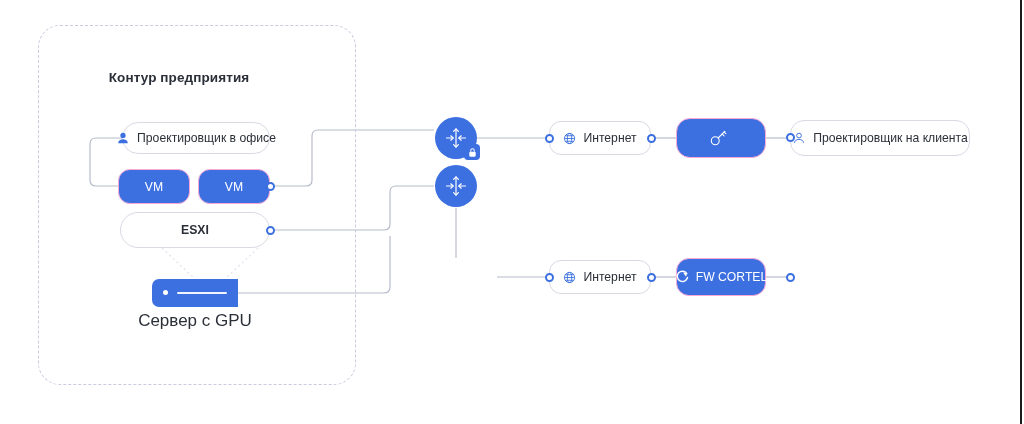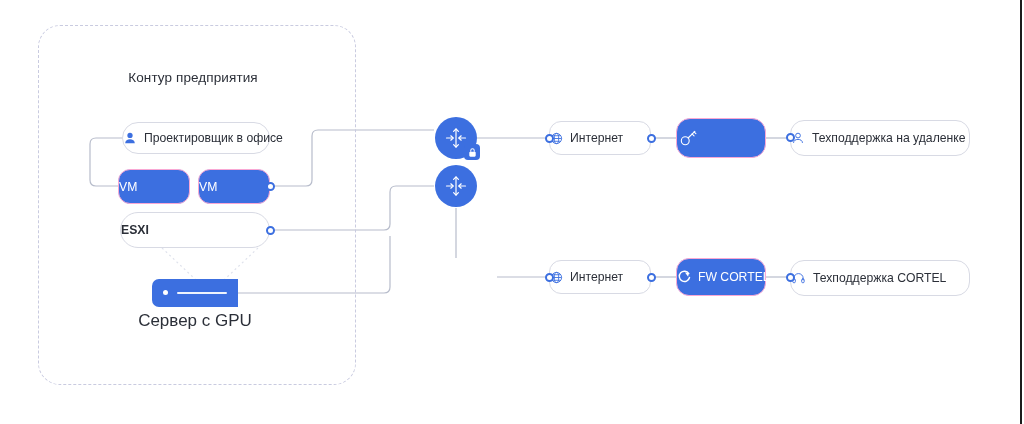--- a/index.html
+++ b/index.html
@@ -37,35 +37,35 @@
     top: 25px;
     width: 318px;
     height: 360px;
     border: 1px dashed #c9cbe0;
     border-radius: 22px;
     box-sizing: border-box;
     background: transparent;
   }
   .zone-title {
     position: absolute;
-    left: 34px;
+    left: 20px;
     top: 70px;
     width: 318px;
     text-align: center;
     font-size: 13.5px;
     color: #2b2f38;
-    font-weight: 400;
+    font-weight: 700;
     letter-spacing: .1px;
   }
   .node {
     position: absolute;
     box-sizing: border-box;
     display: flex;
     align-items: center;
-    justify-content: flex-start;
+    justify-content: center;
     gap: 7px;
     border-radius: 12px;
     font-size: 12.2px;
     white-space: nowrap;
   }
   .node.white {
     background: #ffffff;
     border: 1px solid #d8dae4;
     color: #2b2f38;
   }
@@ -278,21 +278,21 @@
     <span></span>
   </div>
 
   <div class="node white" style="left:790px; top:120px; width:180px; height:36px; border-radius:14px;">
     <span class="icon">
       <svg width="14" height="14" viewBox="0 0 16 16" fill="none" stroke="#3c6fe0" stroke-width="1.1">
         <circle cx="8" cy="5.2" r="2.7"></circle>
         <path d="M2.9 13.6c0-2.7 2.4-4 5.1-4s5.1 1.3 5.1 4"></path>
       </svg>
     </span>
-    <span>Техподдержка на удаленке</span>
+    <span>Проектировщик на клиента</span>
   </div>
   <div class="port" style="left:786px; top:133px;"></div>
 
 
   <div class="node white" style="left:549px; top:260px; width:102px; height:34px; border-radius:12px;">
     <span class="icon">
       <svg width="13" height="13" viewBox="0 0 16 16" fill="none" stroke="#3c6fe0" stroke-width="1.1">
         <circle cx="8" cy="8" r="6.3"></circle>
         <ellipse cx="8" cy="8" rx="2.7" ry="6.3"></ellipse>
         <line x1="1.8" y1="8" x2="14.2" y2="8"></line>
@@ -308,26 +308,16 @@
   <div class="node blue" style="left:676px; top:258px; width:90px; height:38px; border-radius:13px; gap:6px;">
     <span class="icon">
       <svg width="15" height="15" viewBox="0 0 18 18" fill="none">
         <path d="M14.2 4.3A6.2 6.2 0 1 0 15 9" stroke="#ffffff" stroke-width="1.7" stroke-linecap="round"></path>
         <path d="M9.6 3.1l4.8.6-1.1 4.5z" fill="#ffffff"></path>
       </svg>
     </span>
     <span>FW CORTEL</span>
   </div>
 
-  <div class="node white" style="left:790px; top:260px; width:180px; height:36px; border-radius:14px;">
-    <span class="icon">
-      <svg width="15" height="15" viewBox="0 0 18 18" fill="none" stroke="#3c6fe0" stroke-width="1.1" stroke-linecap="round">
-        <path d="M3.4 10.6V8.7a5.6 5.6 0 0 1 11.2 0v1.9"></path>
-        <rect x="2.2" y="9.5" width="3" height="4.6" rx="1.3"></rect>
-        <rect x="12.8" y="9.5" width="3" height="4.6" rx="1.3"></rect>
-      </svg>
-    </span>
-    <span>Техподдержка CORTEL</span>
-  </div>
   <div class="port" style="left:786px; top:273px;"></div>
 
   <div class="right-edge"></div>
 </div>
 
 </body></html>

